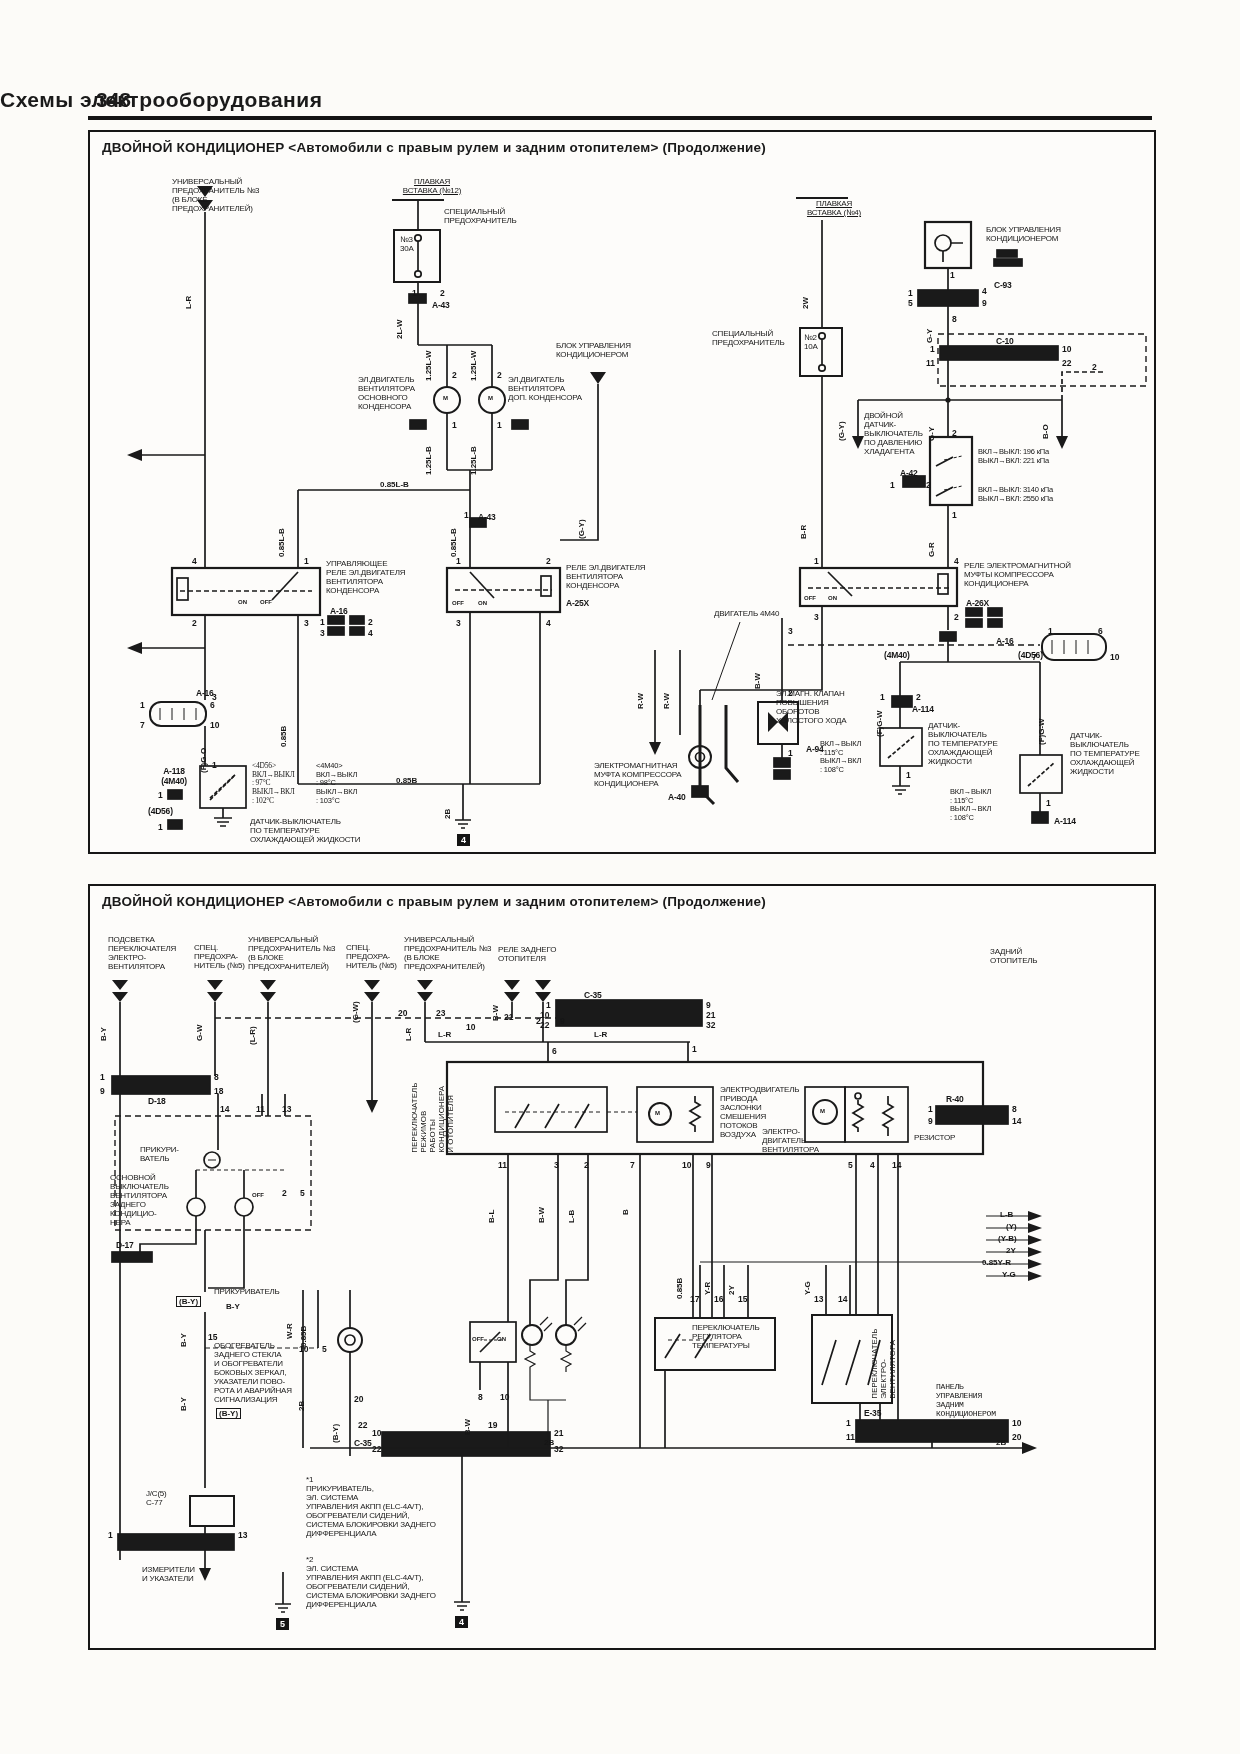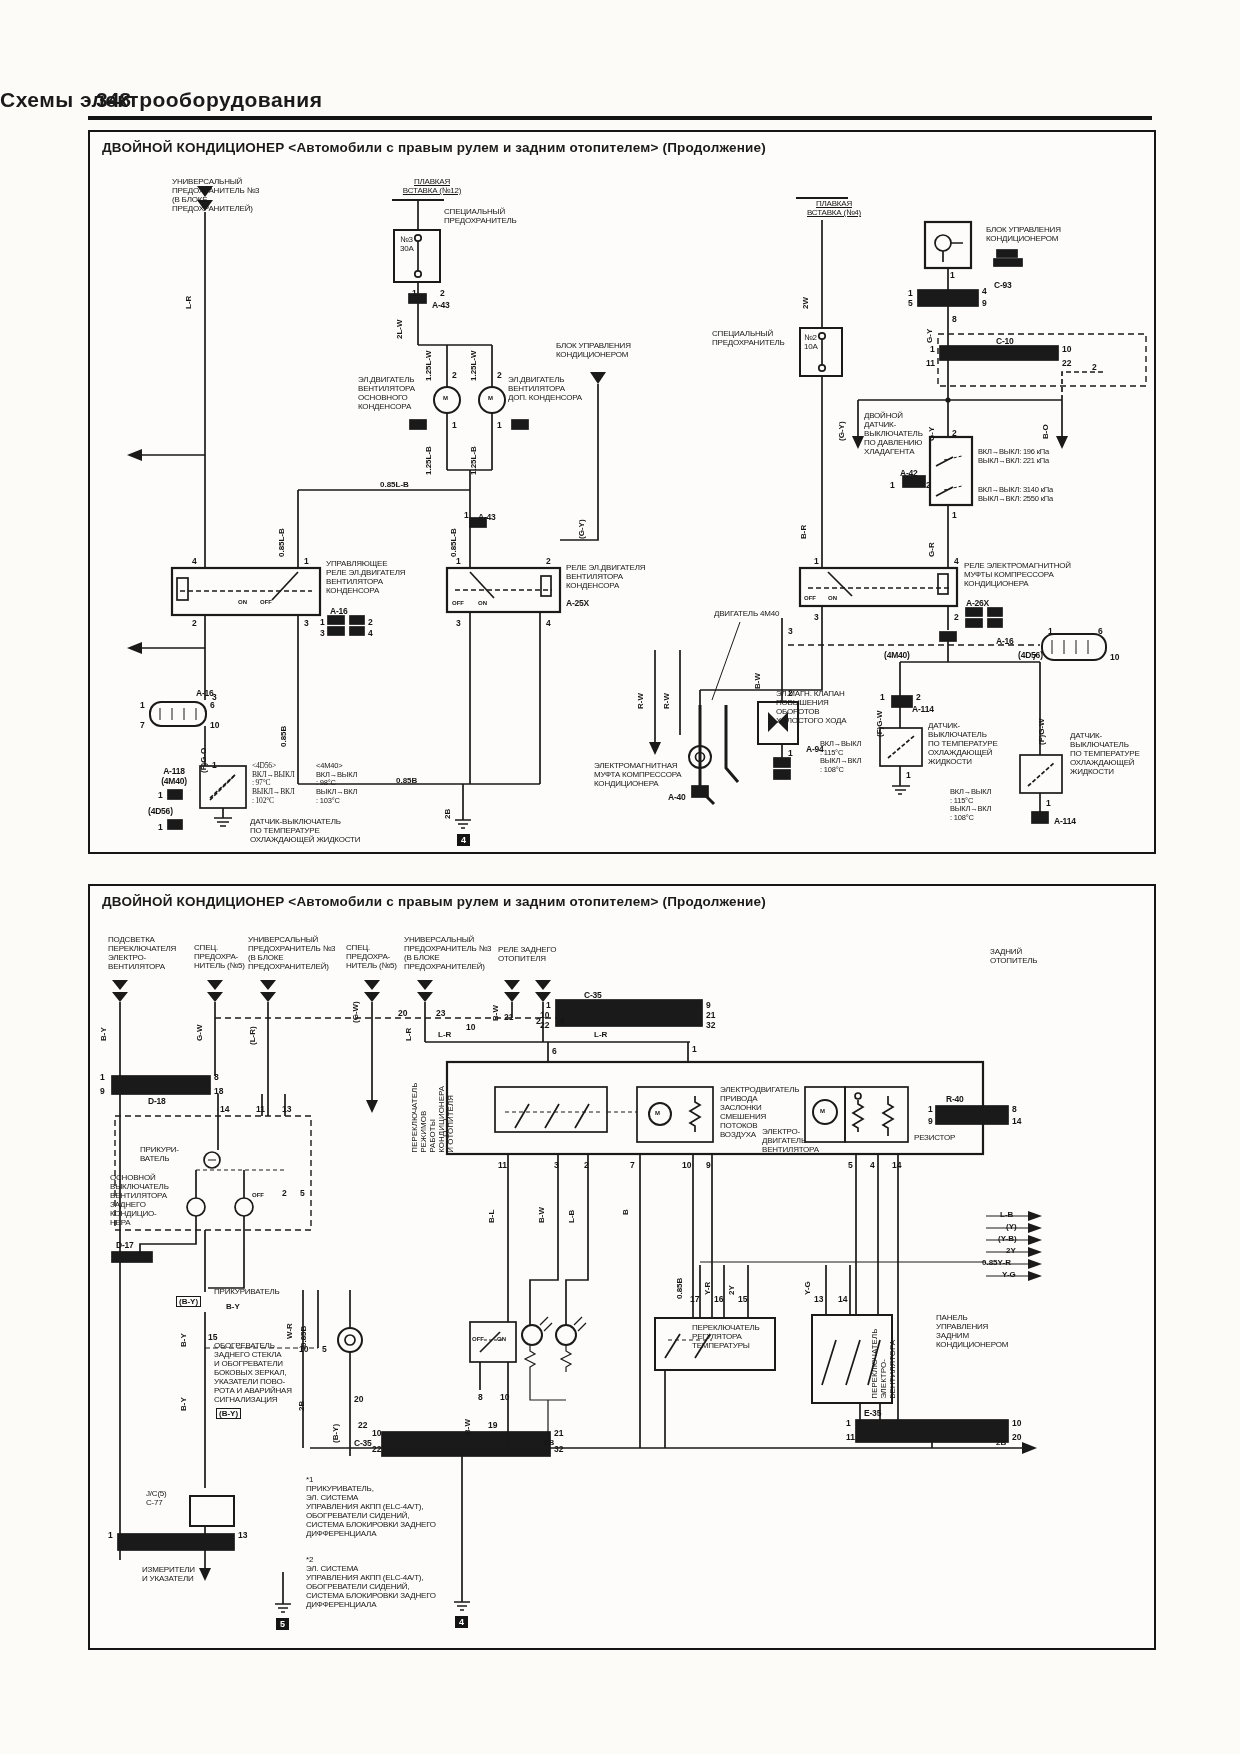--- a/index.html
+++ b/index.html
@@ -610,21 +610,21 @@
       <div class="ann pin" style="left: 478px; top: 1392px;">8</div>
       <div class="ann pin" style="left: 500px; top: 1392px;">10</div>
       <div class="ann wlv" style="left: 472px; top: 1426px;">B-W</div>
       <div class="ann pin" style="left: 488px; top: 1420px;">19</div>
       <div class="ann lbl" style="left: 692px; top: 1324px; width: 78px;">ПЕРЕКЛЮЧАТЕЛЬ
 РЕГУЛЯТОРА
 ТЕМПЕРАТУРЫ</div>
       <div class="ann vblk" style="left: 898px; top: 1372px; width: 80px;">ПЕРЕКЛЮЧАТЕЛЬ
 ЭЛЕКТРО-
 ВЕНТИЛЯТОРА</div>
-      <div class="ann lbl" style="left: 936px; top: 1314px; width: 88px;">ПАНЕЛЬ
+      <div class="ann lbl" style="left: 936px; top: 1383px; width: 88px; font-family: Liberation Mono, monospace;">ПАНЕЛЬ
 УПРАВЛЕНИЯ
 ЗАДНИМ
 КОНДИЦИОНЕРОМ</div>
       <div class="ann pin" style="left: 690px; top: 1294px;">17</div>
       <div class="ann pin" style="left: 714px; top: 1294px;">16</div>
       <div class="ann pin" style="left: 738px; top: 1294px;">15</div>
       <div class="ann pin" style="left: 814px; top: 1294px;">13</div>
       <div class="ann pin" style="left: 838px; top: 1294px;">14</div>
       <div class="ann wlv" style="left: 684px; top: 1290px;">0.85B</div>
       <div class="ann wlv" style="left: 712px; top: 1286px;">Y-R</div>

